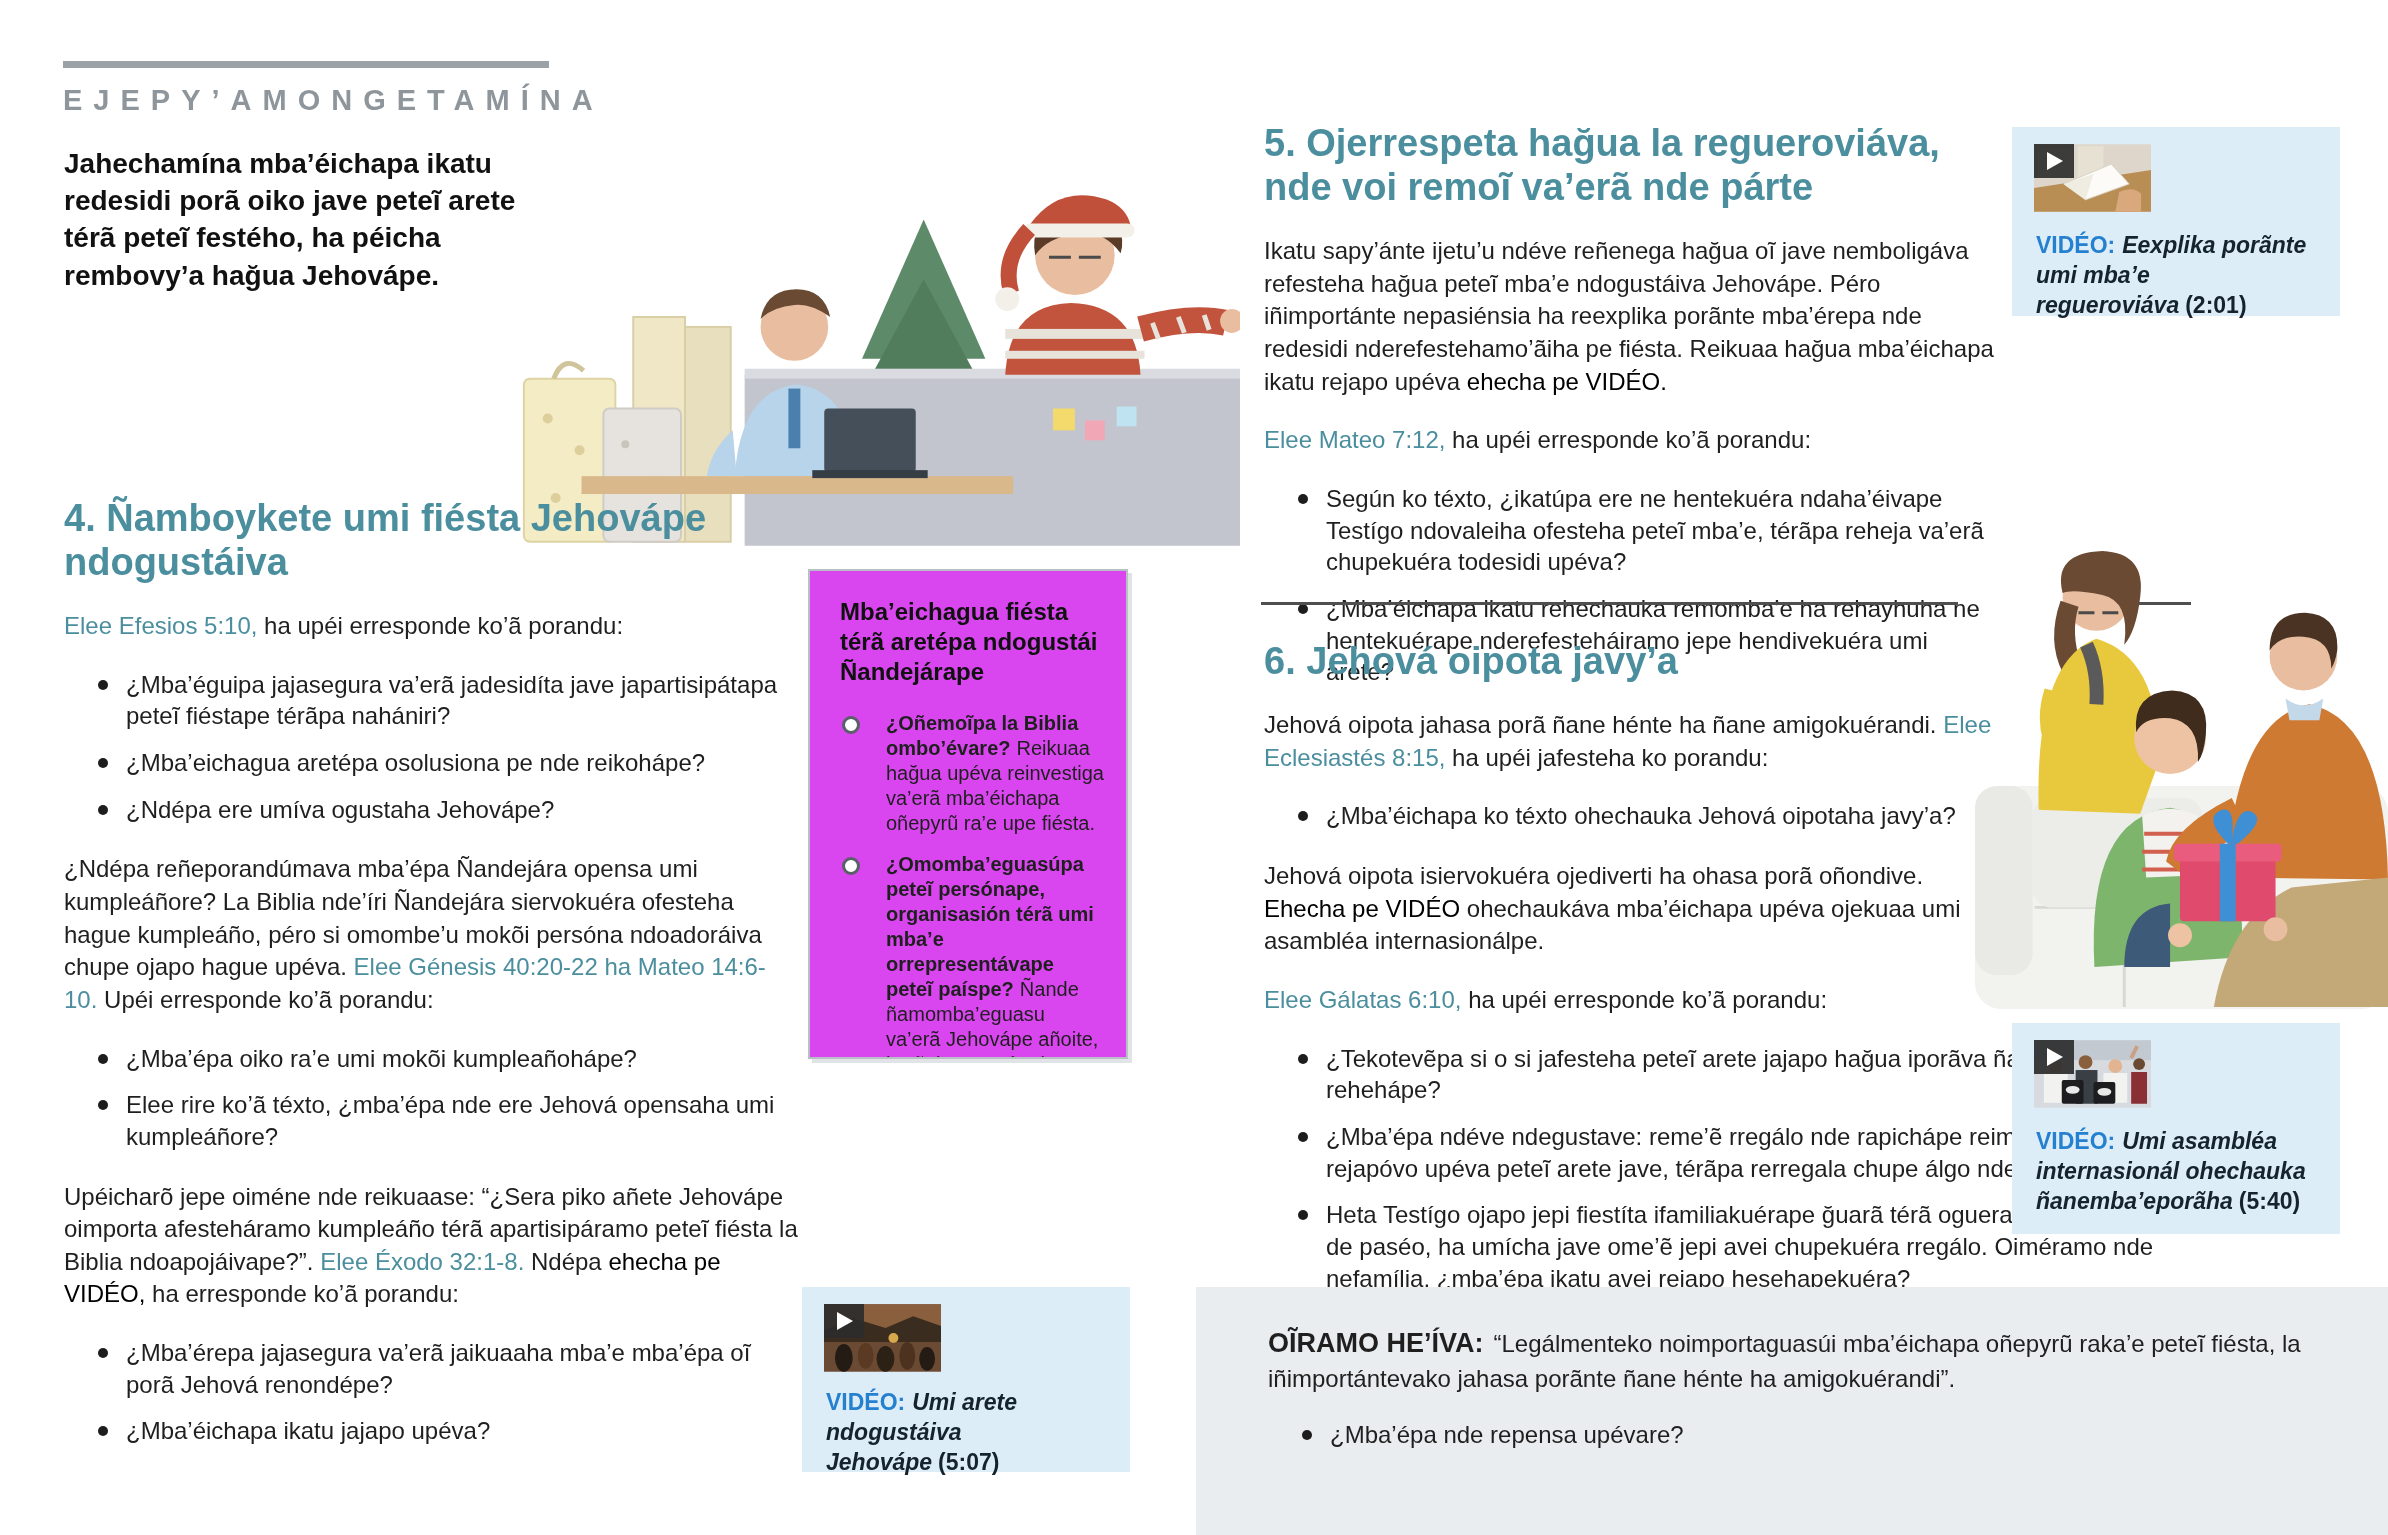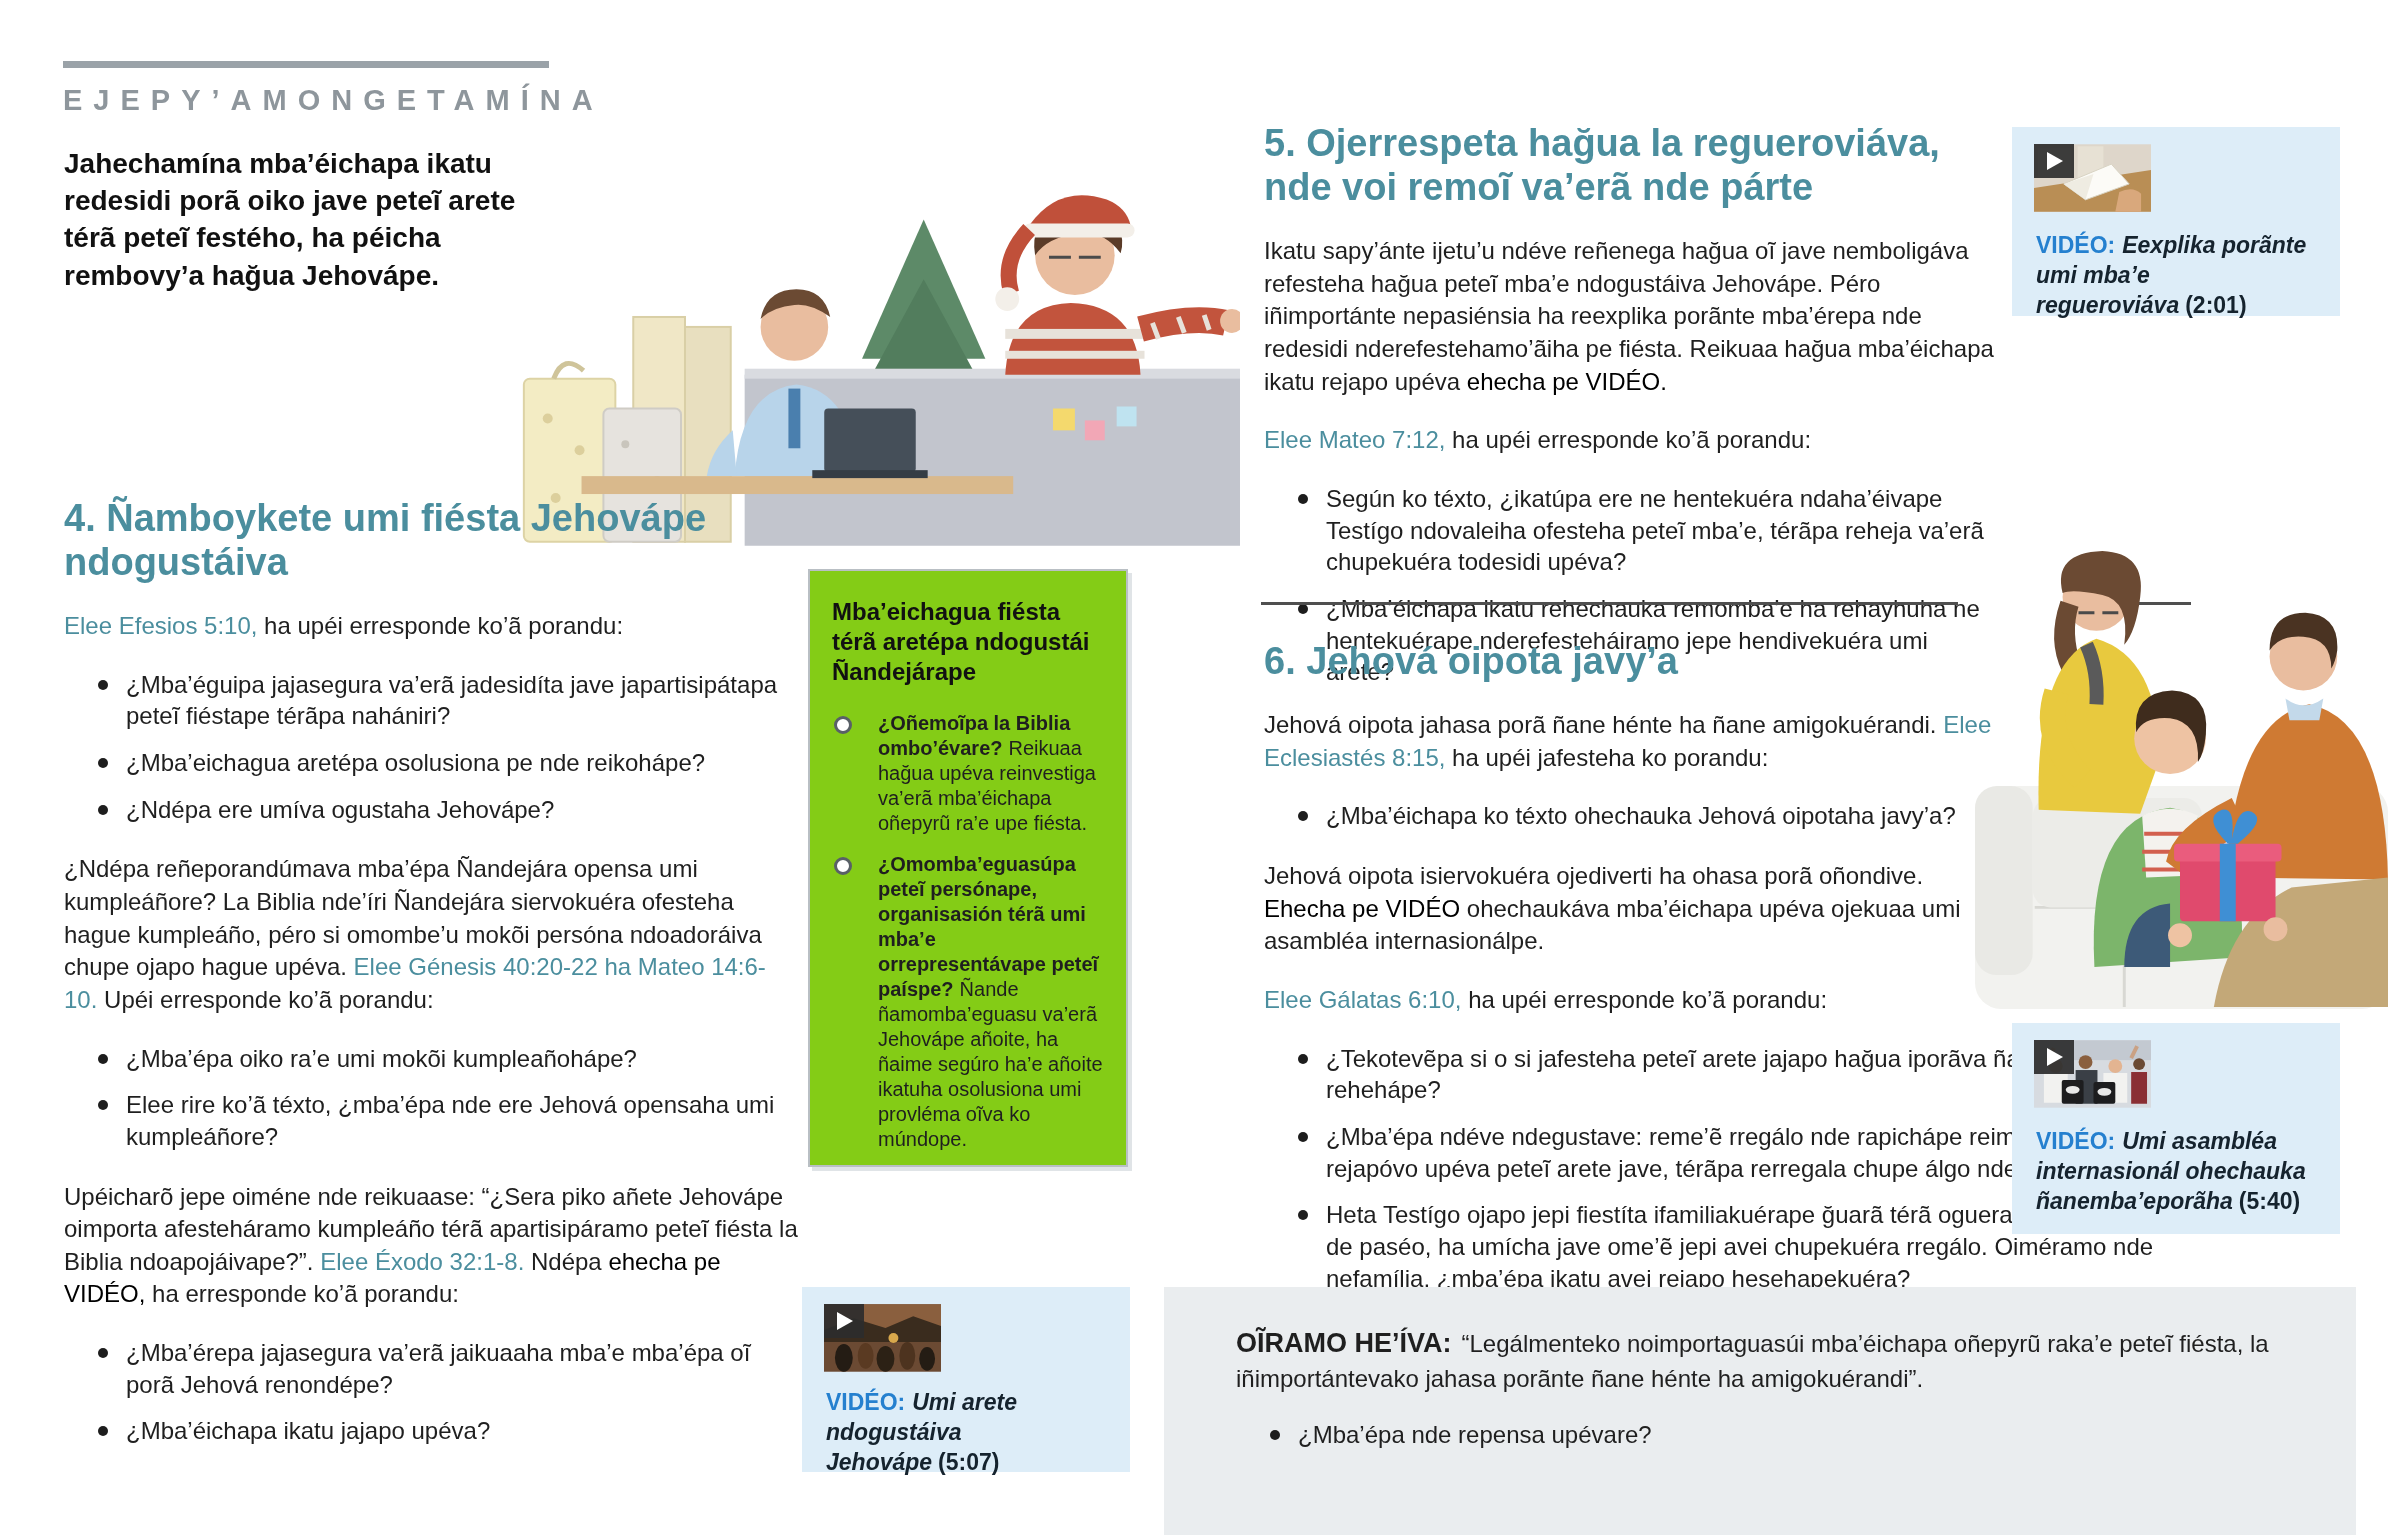--- a/index.html
+++ b/index.html
@@ -17,23 +17,23 @@
   .sec { position:absolute; }
   h2.sec-title { font-size:38px; font-weight:bold; color:#4b8e9e; line-height:1.16; margin:0 0 26px 0; }
   .sec p { font-size:24px; line-height:1.36; margin:0 0 26px 0; }
   .teal-link { color:#4b8e9e; cursor:pointer; }
   .blue-link { color:#000000; cursor:pointer; }
   ul.dots { list-style:none; margin:0 0 28px 0; padding:0; }
   ul.dots li { position:relative; padding-left:62px; margin-bottom:15px; font-size:24px; line-height:1.32; }
   ul.dots li::before { content:""; position:absolute; left:34px; top:11px; width:10px; height:10px;
                        border-radius:50%; background:#1d1d1d; }
   
-  .sidebox { position:absolute; left:808px; top:569px; width:320px; height:598px; box-sizing:border-box;
-             background:#84cc16; border:2px solid #b9bfc4; box-shadow:4px 4px 0 #e0e4e7;
-             padding:26px 22px 20px 22px; overflow:hidden; }
+  .sidebox { position:absolute; left:808px; top:569px; width:320px; height:490px; box-sizing:border-box;
+             background:#d946ef; border:2px solid #b9bfc4; box-shadow:4px 4px 0 #e0e4e7;
+             padding:26px 22px 20px 30px; overflow:hidden; }
   .sidebox h3 { font-size:24px; line-height:1.25; margin:0 0 24px 0; color:#111; }
   ul.circles { list-style:none; margin:0; padding:0; }
   ul.circles li { position:relative; padding-left:46px; margin-bottom:16px; font-size:20px; line-height:1.25; }
   ul.circles li::before { content:""; position:absolute; left:2px; top:5px; width:12px; height:12px;
                           border:3px solid #596067; border-radius:50%; background:#fff; }
   ul.circles b { margin-right:6px; }
   
   .videobox { position:absolute; background:#ddedf8; }
   .thumb { position:absolute; left:22px; top:17px; width:117px; height:68px; display:block; }
   .playbtn { position:absolute; left:22px; top:17px; width:40px; height:34px; background:rgba(45,45,45,0.92); }
@@ -47,21 +47,21 @@
   
   .divider { position:absolute; top:602px; height:3px; background:#4f4f4f; }
   #divider-a { left:1261px; width:697px; }
   #divider-b { left:2060px; width:131px; }
   
   #sec4 { left:64px; top:496px; width:734px; }
   #sec5 { left:1264px; top:121px; width:736px; }
   #sec6 { left:1264px; top:639px; width:930px; }
   #sec6 p { max-width:741px; }
   
-  .summary { position:absolute; left:1164px; top:1287px; width:1192px; height:249px; box-sizing:border-box;
+  .summary { position:absolute; left:1196px; top:1287px; width:1192px; height:249px; box-sizing:border-box;
              background:#eaedef; padding:38px 70px 0 72px; }
   .summary p { font-size:24px; line-height:1.38; margin:0 0 24px 0; }
   .sum-label { font-weight:bold; font-size:27px; margin-right:10px; }
   .summary ul.dots li { margin-bottom:0; }
   
   .illus { position:absolute; }
   #office-illus { left:496px; top:80px; width:744px; height:466px; }
   #family-illus { left:1975px; top:549px; width:413px; height:460px; }
 </style>
 </head>

